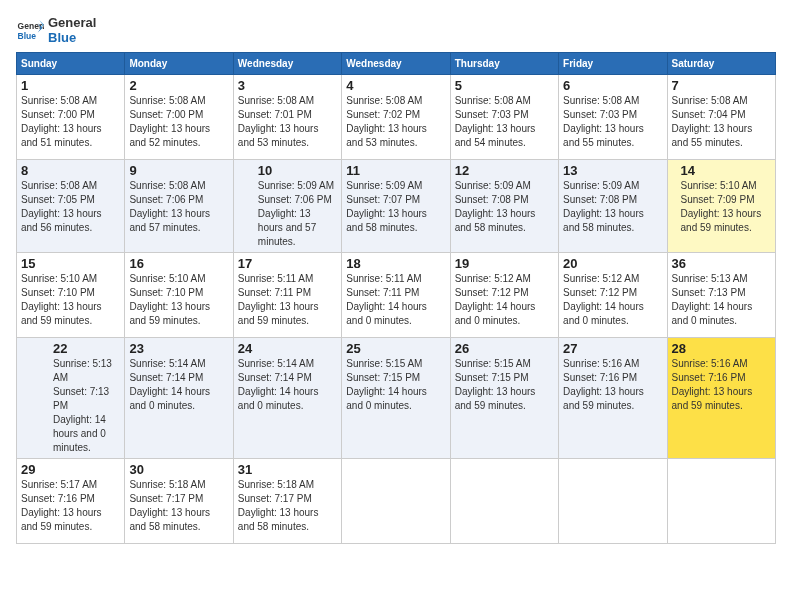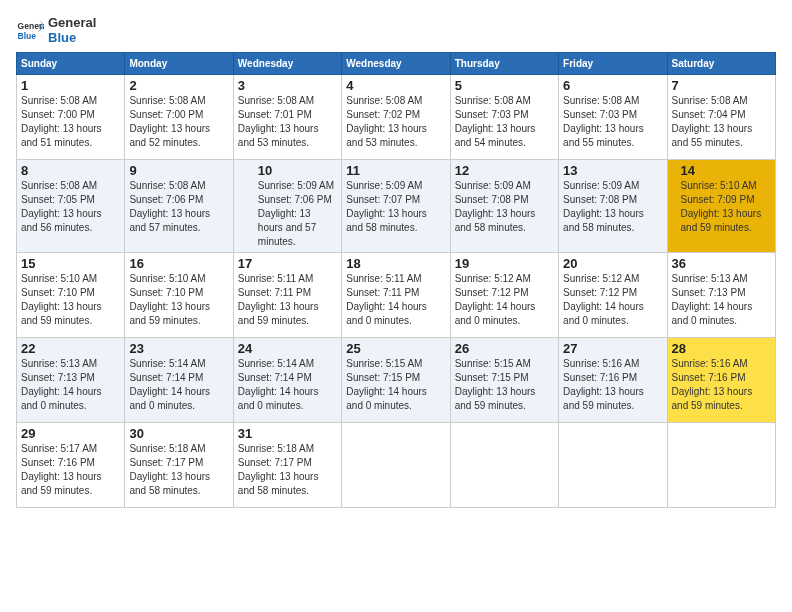--- a/index.html
+++ b/index.html
@@ -172,21 +172,21 @@
             <div class="day-info">Sunrise: 5:09 AM<br>Sunset: 7:07 PM<br>Daylight: 13 hours and 58 minutes.</div>
           </td>
           <td style="background: rgb(238, 242, 249);">
             <span class="day-num">12</span>
             <div class="day-info">Sunrise: 5:09 AM<br>Sunset: 7:08 PM<br>Daylight: 13 hours and 58 minutes.</div>
           </td>
           <td style="background: rgb(238, 242, 249);">
             <span class="day-num">13</span>
             <div class="day-info">Sunrise: 5:09 AM<br>Sunset: 7:08 PM<br>Daylight: 13 hours and 58 minutes.</div>
           </td>
-          <td style="background: #eab308; padding-left: 13px;">
+          <td style="background: #fef9c3; padding-left: 13px;">
             <span class="day-num">14</span>
             <div class="day-info">Sunrise: 5:10 AM<br>Sunset: 7:09 PM<br>Daylight: 13 hours and 59 minutes.</div>
           </td>
         </tr>
         <tr class="week-row-odd">
           <td style="background: rgb(255, 255, 255);">
             <span class="day-num">15</span>
             <div class="day-info">Sunrise: 5:10 AM<br>Sunset: 7:10 PM<br>Daylight: 13 hours and 59 minutes.</div>
           </td>
           <td style="background: rgb(255, 255, 255);">
@@ -208,21 +208,21 @@
           <td style="background: rgb(255, 255, 255);">
             <span class="day-num">20</span>
             <div class="day-info">Sunrise: 5:12 AM<br>Sunset: 7:12 PM<br>Daylight: 14 hours and 0 minutes.</div>
           </td>
           <td style="background: rgb(255, 255, 255);">
             <span class="day-num">36</span>
             <div class="day-info">Sunrise: 5:13 AM<br>Sunset: 7:13 PM<br>Daylight: 14 hours and 0 minutes.</div>
           </td>
         </tr>
         <tr class="week-row-even">
-          <td style="background: rgb(238, 242, 249);">
+          <td style="background: rgb(238, 242, 249); padding-left: 36px;">
             <span class="day-num">22</span>
             <div class="day-info">Sunrise: 5:13 AM<br>Sunset: 7:13 PM<br>Daylight: 14 hours and 0 minutes.</div>
           </td>
           <td style="background: rgb(238, 242, 249);">
             <span class="day-num">23</span>
             <div class="day-info">Sunrise: 5:14 AM<br>Sunset: 7:14 PM<br>Daylight: 14 hours and 0 minutes.</div>
           </td>
           <td style="background: rgb(238, 242, 249);">
             <span class="day-num">24</span>
             <div class="day-info">Sunrise: 5:14 AM<br>Sunset: 7:14 PM<br>Daylight: 14 hours and 0 minutes.</div>

